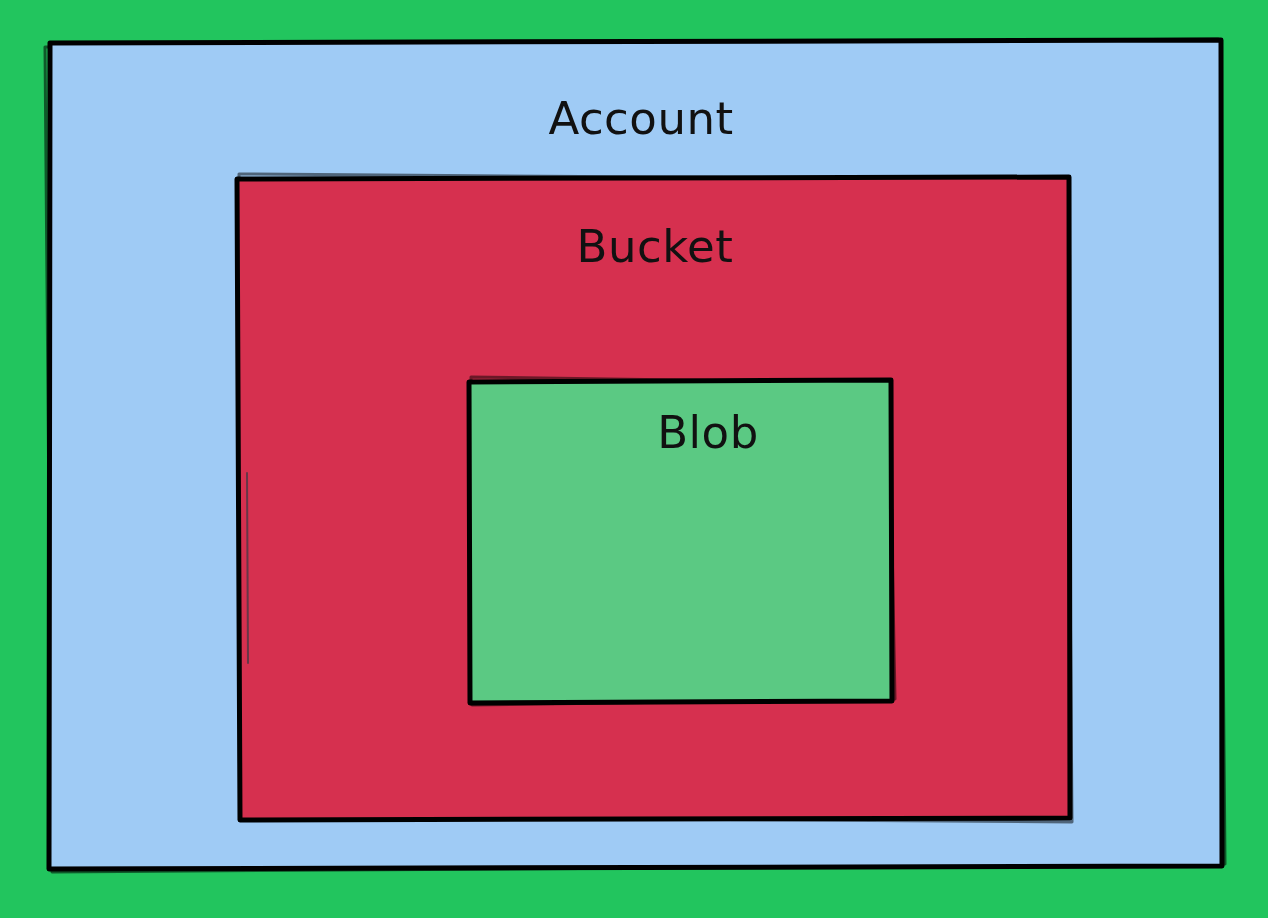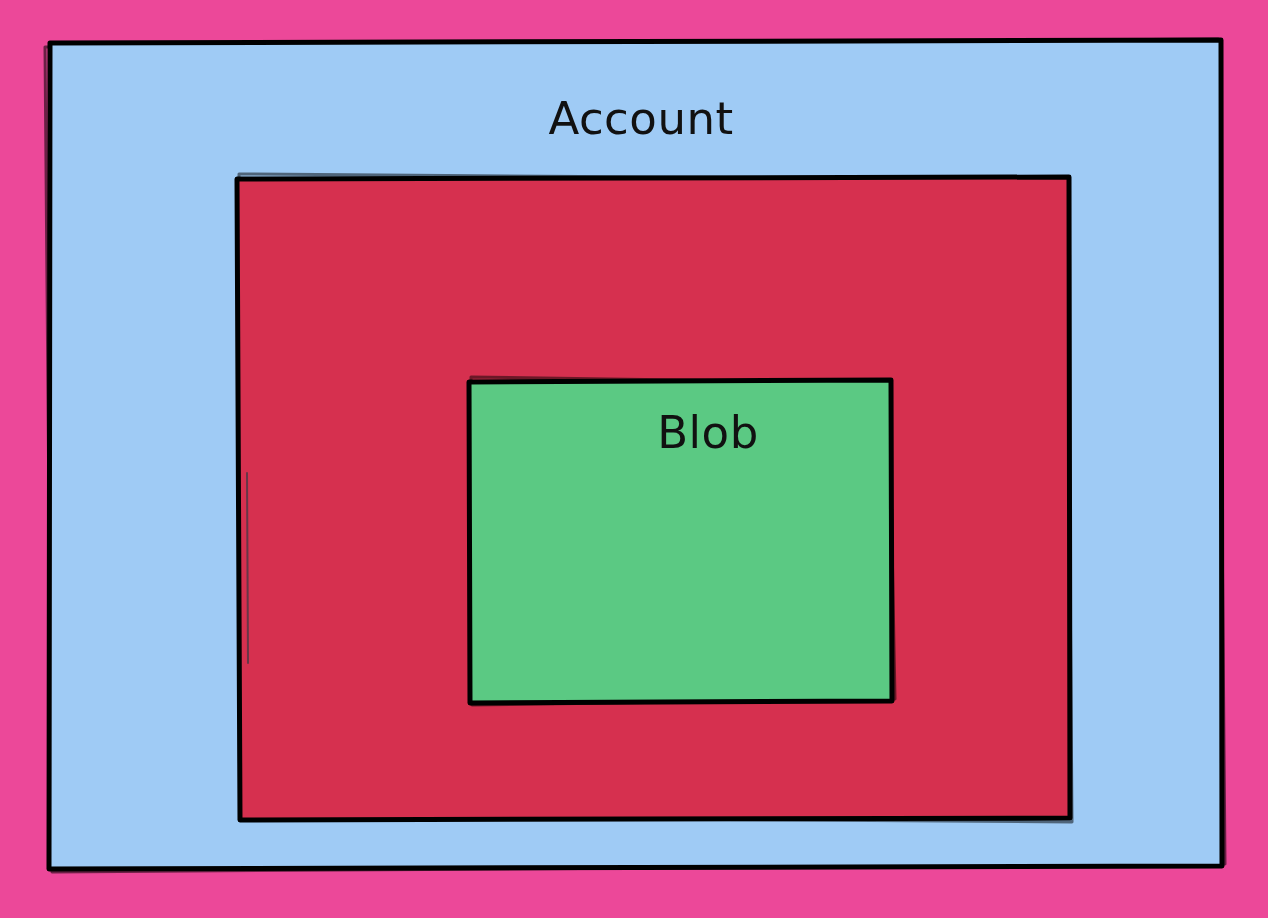--- a/index.html
+++ b/index.html
@@ -62,21 +62,21 @@
     left: 508px;
     top: 408px;
     width: 400px;
     font-size: 45px;
     line-height: 50px;
   }
 </style>
 </head>
 <body>
 
-<div id="canvas" style="background: #ec4899;">
+<div id="canvas" style="background: #22c55e;">
 
   <svg id="sketch" viewBox="0 0 1268 918" xmlns="http://www.w3.org/2000/svg">
 
     <g>
 
       <path d="M 45 47 L 1218 39 L 1225 864 L 52 872 Z" fill="none" stroke="#000000" stroke-width="3" stroke-linejoin="round" stroke-linecap="round" opacity="0.55"></path>
 
       <path d="M 50 43 L 1221 40 L 1222 866 L 49 869 Z" fill="#9FCBF5" stroke="none"></path>
 
       <path d="M 50 43 L 1221 40 L 1222 866 L 49 869 Z" fill="none" stroke="#000000" stroke-width="5" stroke-linejoin="round" stroke-linecap="round"></path>
@@ -99,16 +99,17 @@
 
       <path d="M 469 382 L 891 380 L 892 701 L 470 703 Z" fill="#5BC983" stroke="none"></path>
 
       <path d="M 469 382 L 891 380 L 892 701 L 470 703 Z" fill="none" stroke="#000000" stroke-width="5" stroke-linejoin="round" stroke-linecap="round"></path>
     </g>
 
   </svg>
 
   <div class="box-label" id="label-account">Account</div>
 
+  <div class="box-label" id="label-bucket">Bucket</div>
 
   <div class="box-label" id="label-blob">Blob</div>
 
 </div>
 
 </body></html>

